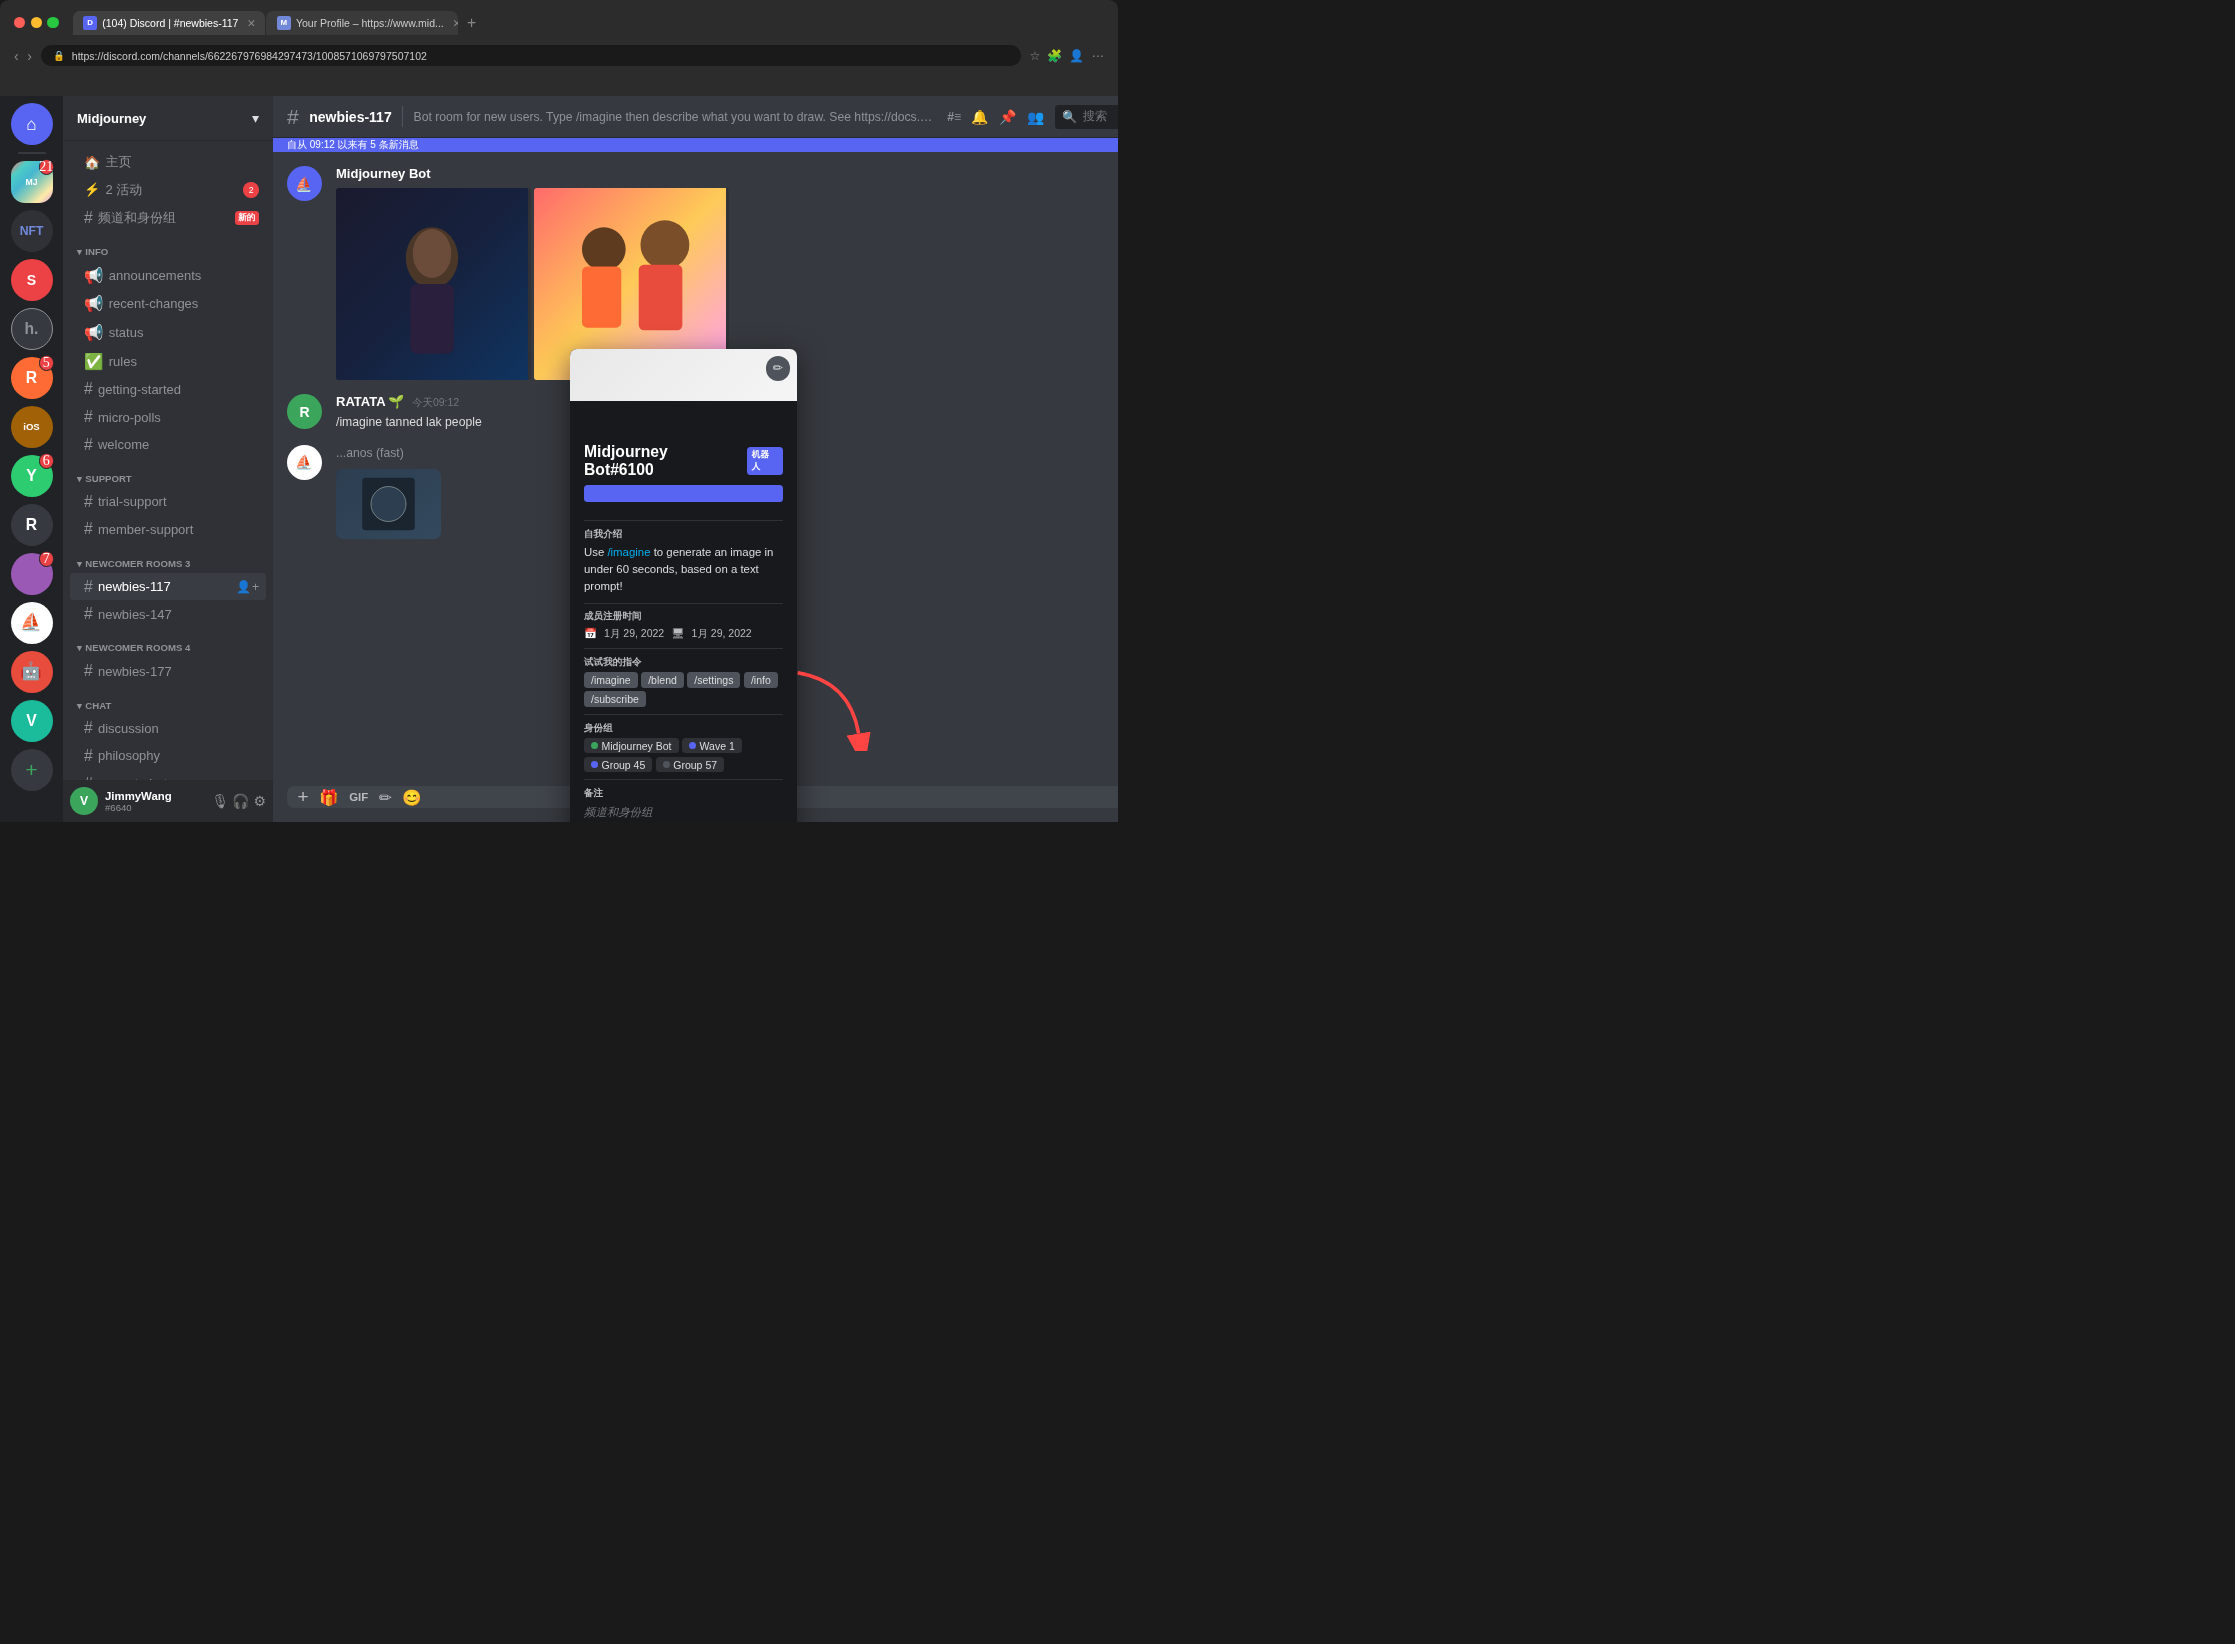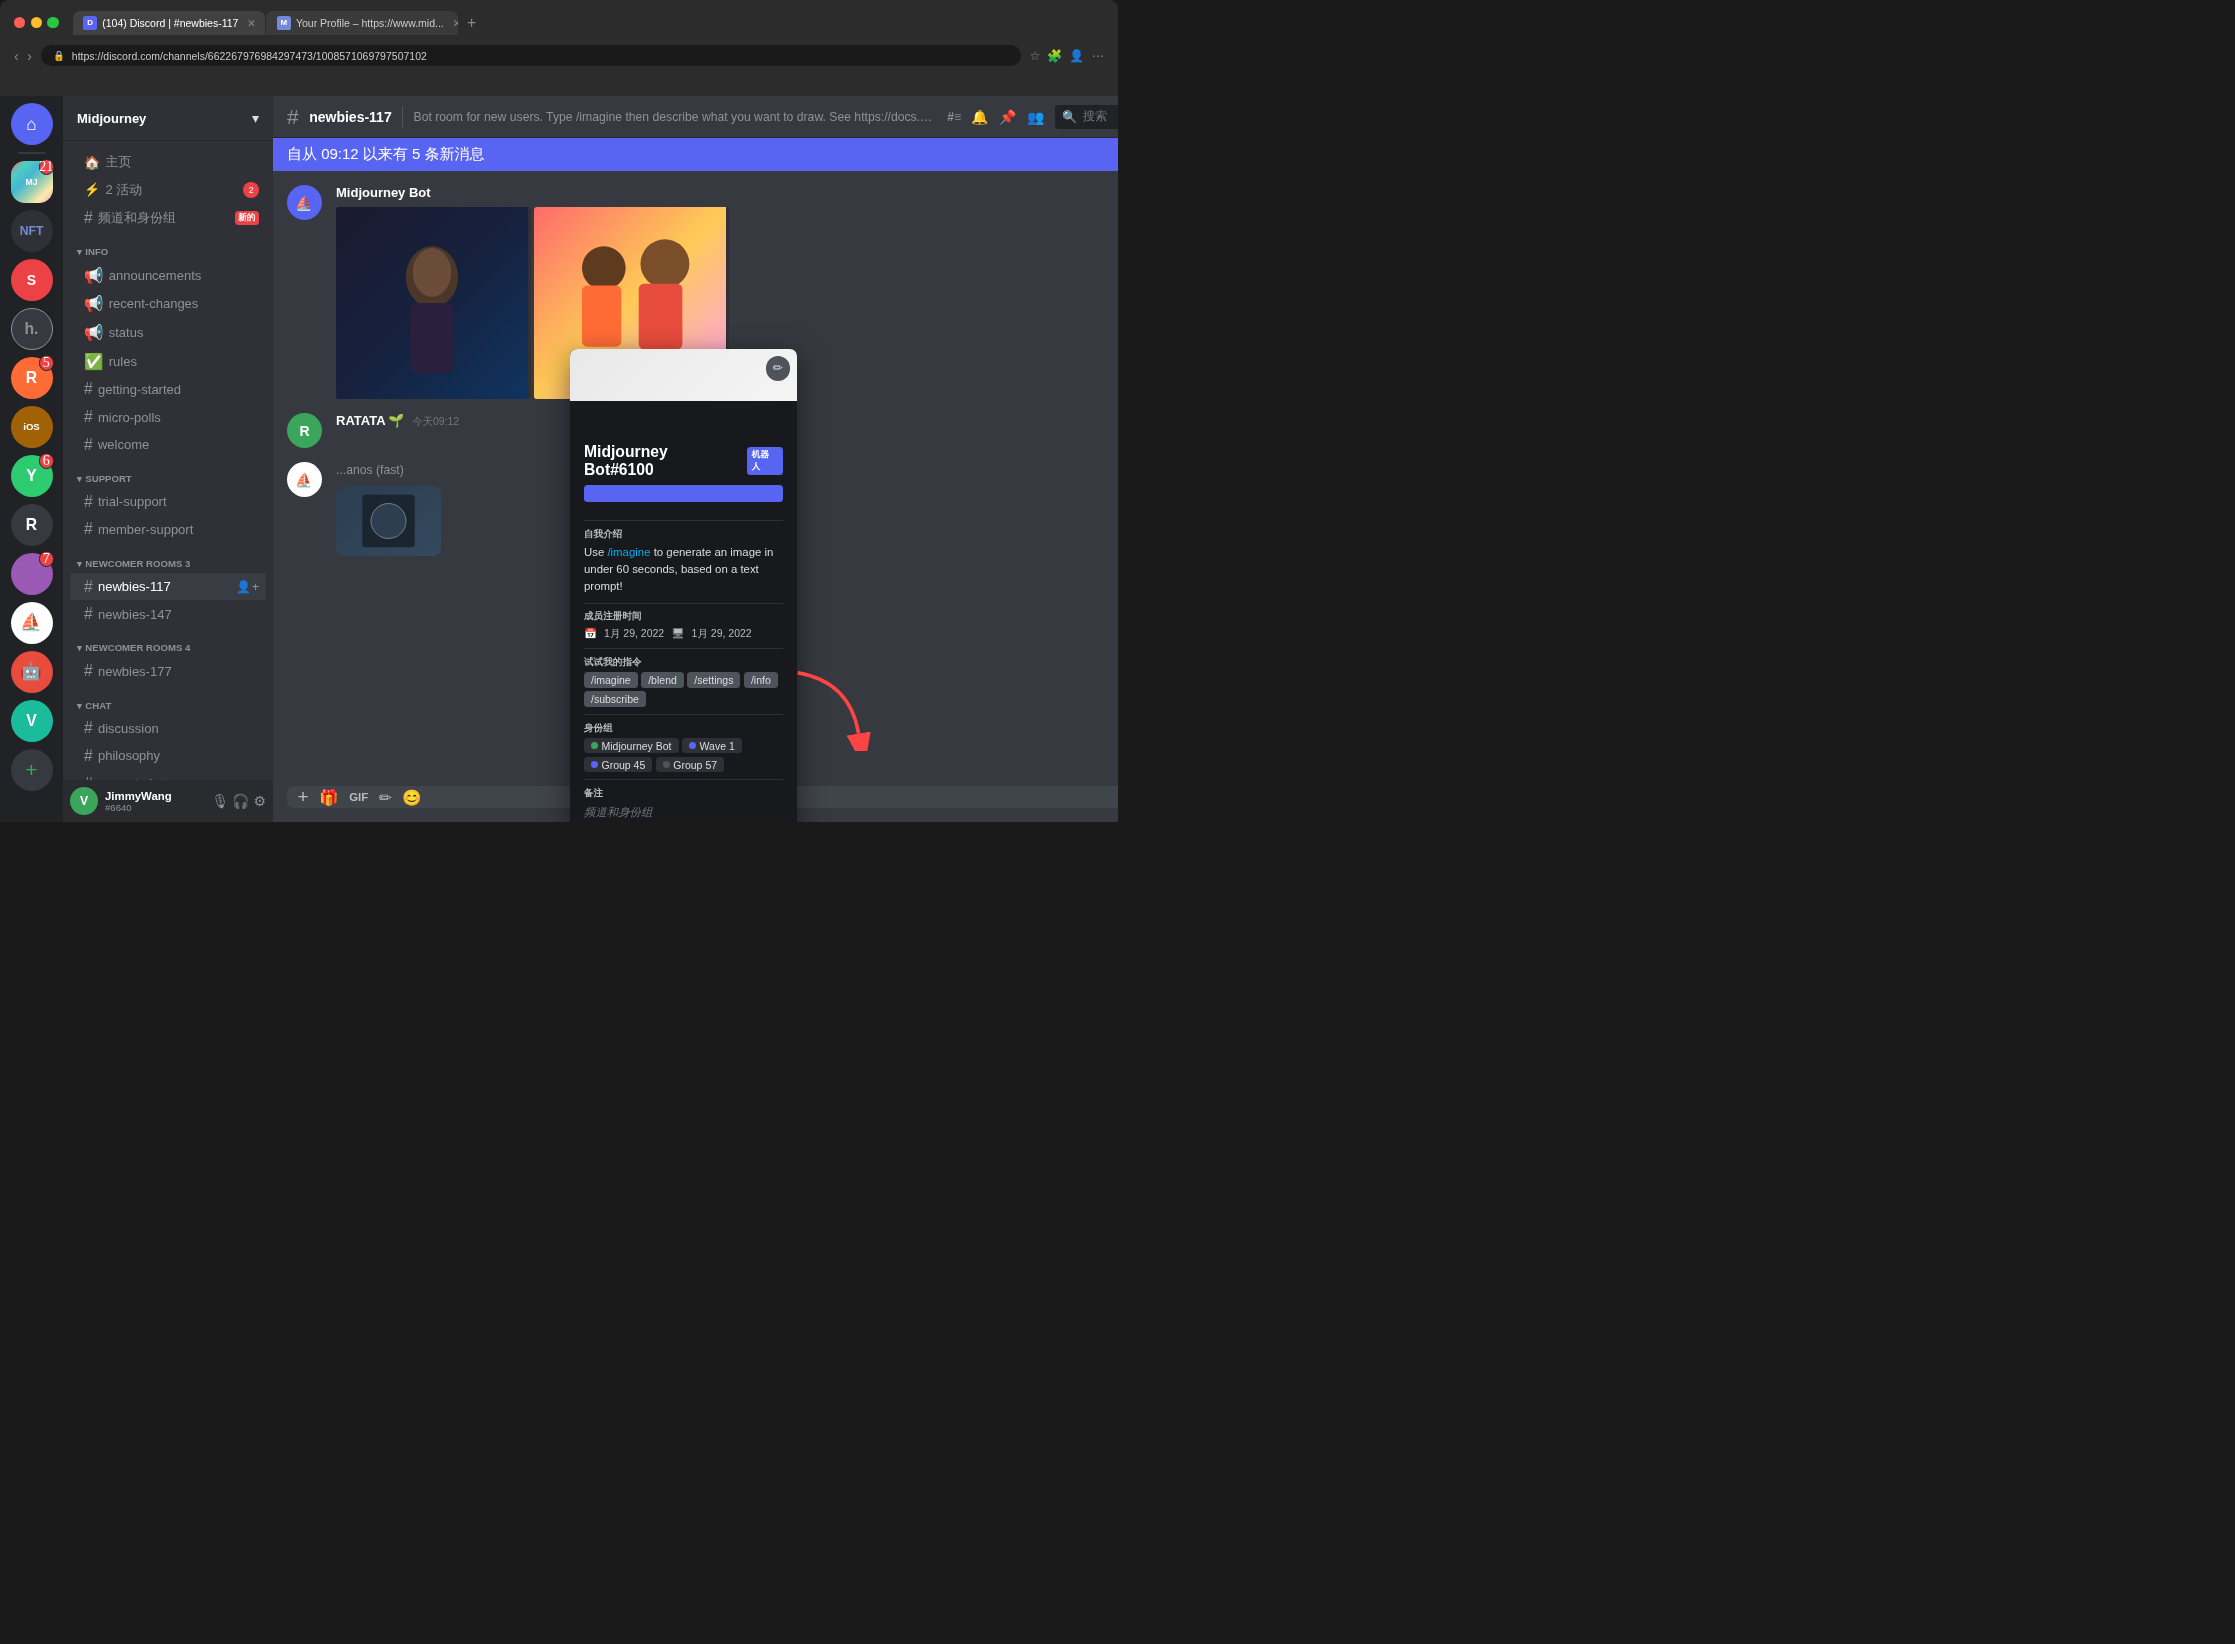--- a/index.html
+++ b/index.html
@@ -323,22 +323,22 @@
       color: #72767d;
       display: flex;
       align-items: center;
       gap: 5.2px;
       width: 122px;
       cursor: text;
     }
 
     .notification-bar {
       background: #5865f2;
-      padding: 7px 14px;
-      font-size: 15px;
+      padding: 0 14px;
+      font-size: 10px;
       color: white;
       display: flex;
       align-items: flex-start;
       justify-content: space-between;
       flex-shrink: 0;
     }
 
     .messages-area {
       flex: 1;
       overflow-y: auto;
@@ -948,20 +948,21 @@
         </div>
       </div>
 
       <div class="message-group">
         <div class="message-avatar" style="background:#3ba55c;border-radius:50%;width:35px;height:35px;display:flex;align-items:center;justify-content:center;color:white;font-weight:700;">R</div>
         <div class="message-content">
           <div class="message-header">
             <span class="message-author">RATATA 🌱</span>
             <span class="message-timestamp">今天09:12</span>
           </div>
+          <div class="message-text">/imagine tanned lak people</div>
         </div>
       </div>
 
       <div class="message-group">
         <div class="message-avatar" style="background:#fff;border-radius:50%;width:35px;height:35px;display:flex;align-items:center;justify-content:center;">⛵</div>
         <div class="message-content">
           <div class="message-text" style="color:#8e9297;">...anos (fast)</div>
           <div style="margin-top:7px;background:#2f3136;border-radius:7px;overflow:hidden;width:105px;height:70px;">
             <svg width="105" height="70" viewBox="0 0 120 80">
               <defs>

